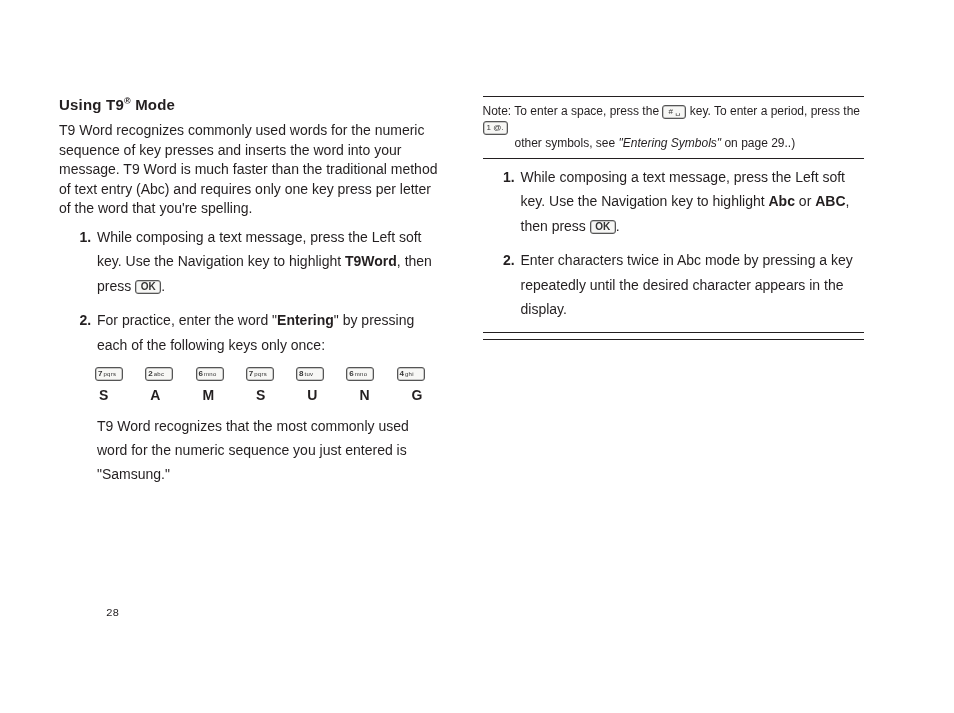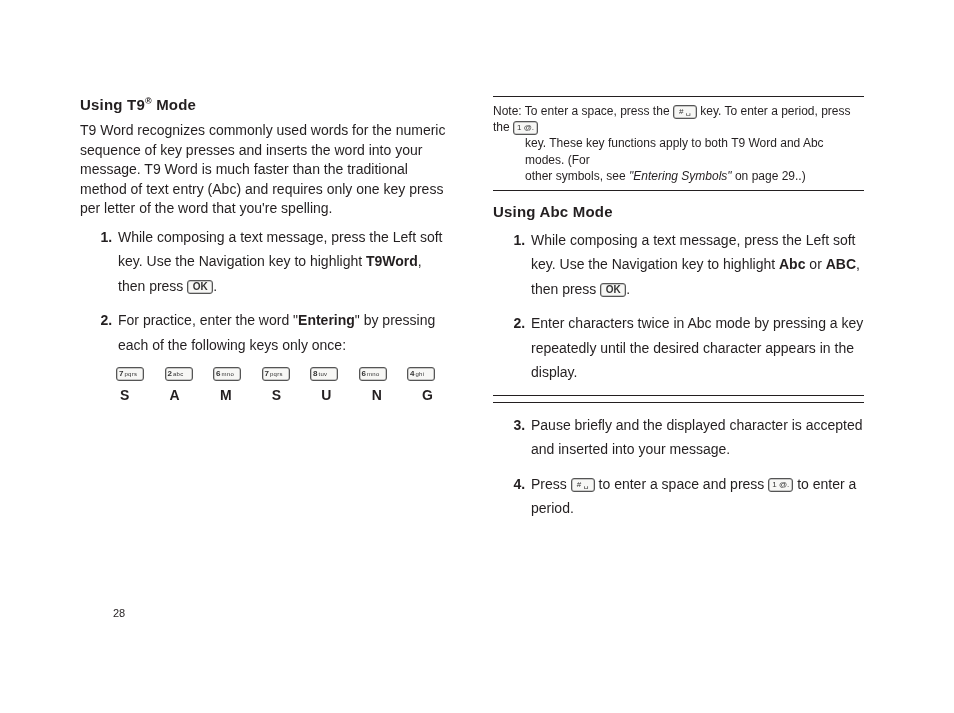--- a/index.html
+++ b/index.html
@@ -7,21 +7,21 @@
     width:954px;height:713px;
     background:#fff;
     font-family:Arial,Helvetica,sans-serif;
     color:#231f20;
     font-size:14px;
   }
   .page{
     position:relative;
     width:954px;height:713px;
     box-sizing:border-box;
-    padding:96px 90px 0 80px;
+    padding:96px 90px 0 59px;
     display:flex;
     gap:42px;
     justify-content:flex-end;
   }
   .col{flex:1;min-width:0}
   h3{
     font-weight:800;
     font-size:15px;
     margin:0 0 8px 0;
     letter-spacing:.2px;
@@ -55,22 +55,23 @@
     font-weight:800;font-size:14px;
   }
   .after{
     margin:0 0 8px 38px;line-height:1.7;
   }
   .hr{border-top:1px solid #231f20;margin:0 0 6px 0}
   .notebox{font-size:12px;line-height:1.35;margin-bottom:6px}
   .notebox .indent{display:block;margin-left:32px}
   .notebox b{font-weight:400}
   .pagenum{
-    position:absolute;left:113px;bottom:94px;
+    position:absolute;left:106px;bottom:94px;
     font-size:11px;
+    font-family:Liberation Mono, monospace;
   }
   .i{font-style:italic}
 </style>
 </head>
 <body>
 
 <div class="page">
 
   <div class="col">
     <h3>
@@ -99,46 +100,39 @@
     <div class="letrow">
       <span>S</span>
       <span>A</span>
       <span>M</span>
       <span>S</span>
       <span>U</span>
       <span>N</span>
       <span>G</span>
     </div>
 
+    <p class="after">T9 Word recognizes that the most commonly used word for the numeric sequence you just entered is "Samsung."</p>
   </div>
 
   <div class="col">
     <div class="hr"></div>
     <div class="notebox">
       <b>Note:</b><span> To enter a space, press the </span><span class="key"># ␣</span><span> key. To enter a period, press the </span><span class="key">1 @.</span>
-      <span class="indent">key. These key functions apply to both T9 Word and Abc modes. (For</span>
       <span class="indent">
         <span>other symbols, see </span><span class="i">"Entering Symbols"</span><span> on page 29..)</span>
       </span>
     </div>
     <div class="hr"></div>
 
-    <h3 style="margin-top:12px">Using Abc Mode</h3>
     <ol>
       <li>
         <span>While composing a text message, press the Left soft key. Use the Navigation key to highlight </span><b>Abc</b><span> or </span><b>ABC</b><span>, then press </span><span class="key ok">OK</span><span>.</span>
       </li>
       <li>Enter characters twice in Abc mode by pressing a key repeatedly until the desired character appears in the display.</li>
     </ol>
 
     <div class="hr" style="margin-top:8px"></div>
     <div class="hr"></div>
 
-    <ol start="3" style="margin-top:10px">
-      <li>Pause briefly and the displayed character is accepted and inserted into your message.</li>
-      <li>
-        <span>Press </span><span class="key"># ␣</span><span> to enter a space and press </span><span class="key">1 @.</span><span> to enter a period.</span>
-      </li>
-    </ol>
   </div>
 
   <div class="pagenum">28</div>
 </div>
 
 </body></html>

